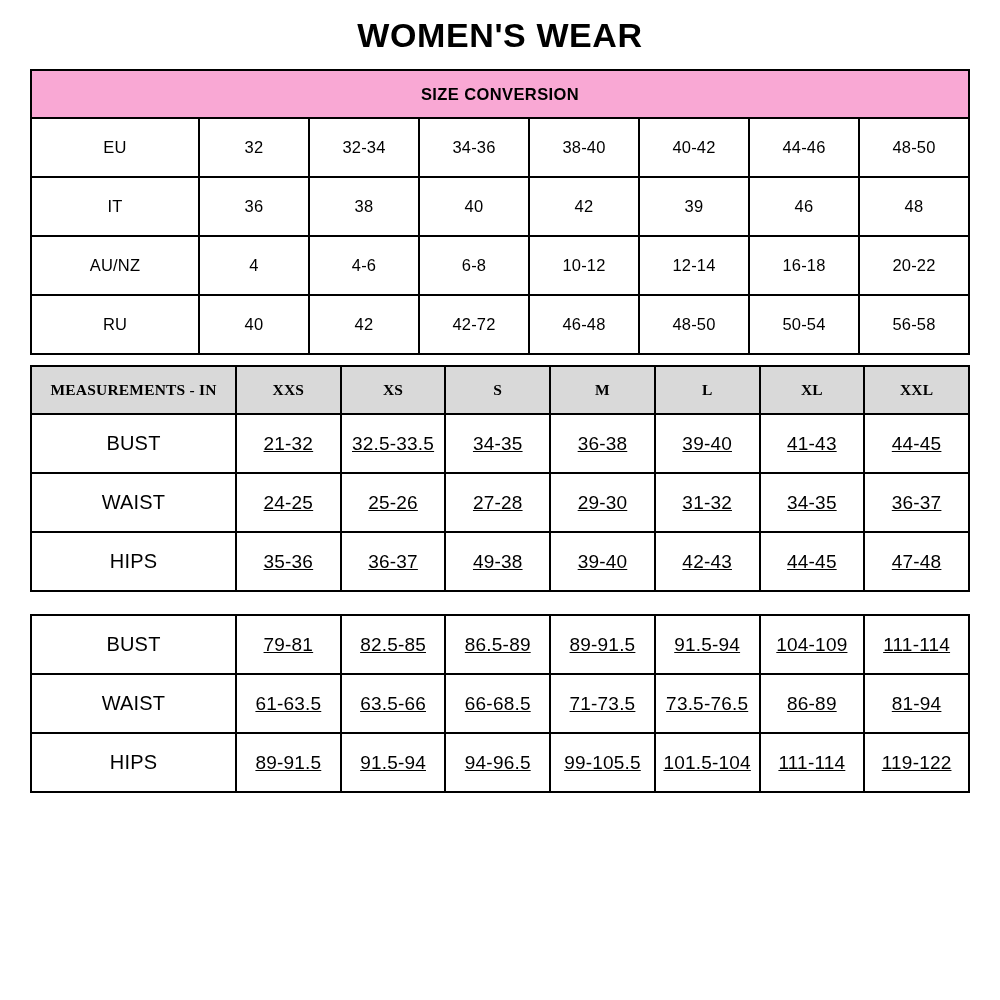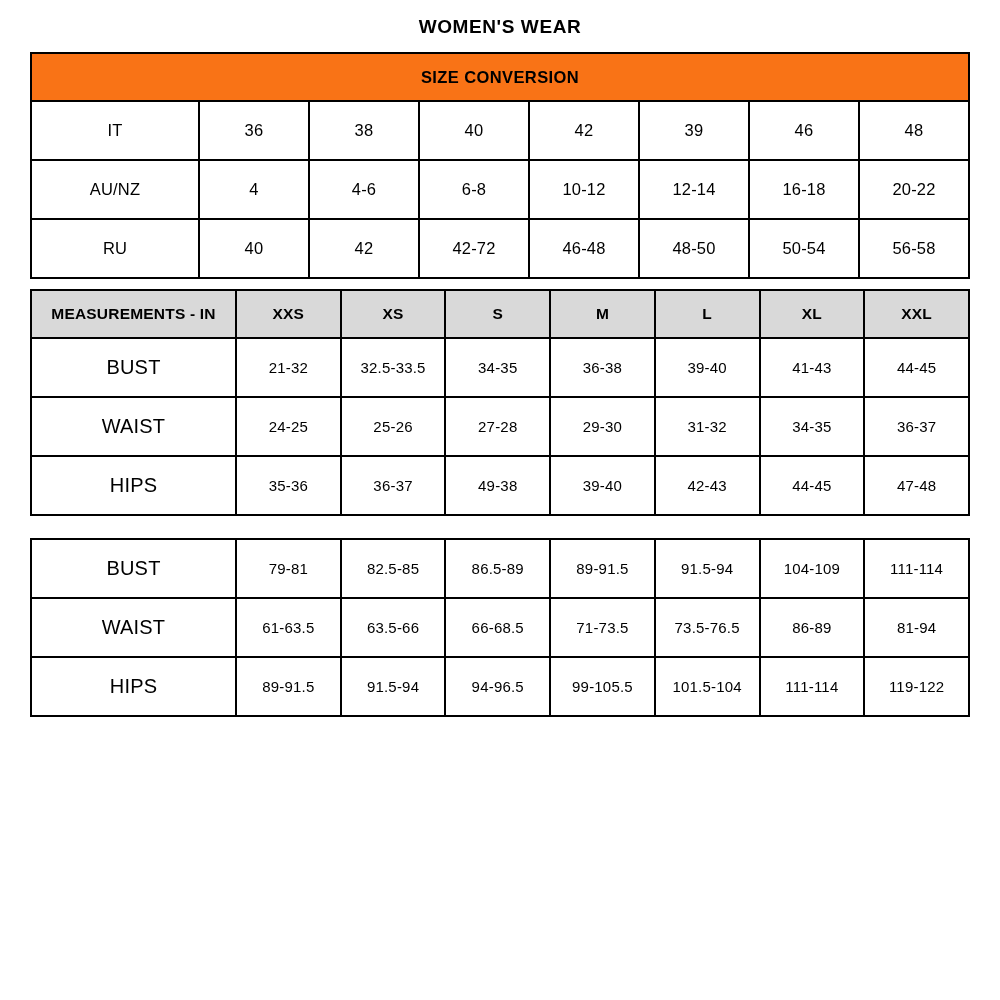--- a/index.html
+++ b/index.html
@@ -11,21 +11,21 @@
   }
   .page {
     width: 1000px;
     height: 1000px;
     box-sizing: border-box;
     padding: 10px 30px 15px 30px;
     background: #ffffff;
   }
   .page-title {
     text-align: center;
-    font-size: 19px;
+    font-size: 34px;
     font-weight: bold;
     letter-spacing: 0.6px;
     margin: 6px 0 14px 0;
   }
   table.sizes {
     width: 940px;
     border-collapse: collapse;
     table-layout: fixed;
     border: 2px solid #000;
   }
@@ -36,53 +36,64 @@
     padding: 0 2px;
     letter-spacing: 0.2px;
     overflow: hidden;
   }
   
   .t1 { margin-bottom: 10px; }
   .t1 .col-first { width: 168px; }
   .t1 td { height: 57px; font-size: 16.5px; }
   .t1 td.banner {
     height: 46px;
-    background: #f97316;
+    background: #f9a8d4;
     font-weight: bold;
     font-size: 16.5px;
     letter-spacing: 0.4px;
   }
   
   .t2 { margin-bottom: 22px; }
   .t2 .col-first, .t3 .col-first { width: 205px; }
   .t2 td, .t3 td { height: 57px; }
   .t2 td.hcell, .t3 td.hcell {
     height: 46px;
     background: #d9d9d9;
     font-weight: bold;
     font-size: 15.5px;
+    font-family: Liberation Serif, serif;
   }
   .t2 td.rowlabel, .t3 td.rowlabel { font-size: 20px; border-radius: 28px; }
-  .t2 td.val, .t3 td.val { font-size: 15px; }
+  .t2 td.val, .t3 td.val { font-size: 19px; text-decoration: underline; }
 </style>
 </head>
 <body>
 
 <div class="page">
 
   <h1 class="page-title">WOMEN'S WEAR</h1>
 
   <table class="sizes t1">
     <colgroup>
         <col class="col-first">
         <col span="7">
       </colgroup>
     <tbody>
         <tr>
           <td colspan="8" class="banner">SIZE CONVERSION</td>
+        </tr>
+        <tr>
+          <td class="rowlabel">EU</td>
+          <td class="val">32</td>
+          <td class="val">32-34</td>
+          <td class="val">34-36</td>
+          <td class="val">38-40</td>
+          <td class="val">40-42</td>
+          <td class="val">44-46</td>
+          <td class="val">48-50</td>
         </tr>
         <tr>
           <td class="rowlabel">IT</td>
           <td class="val">36</td>
           <td class="val">38</td>
           <td class="val">40</td>
           <td class="val">42</td>
           <td class="val">39</td>
           <td class="val">46</td>
           <td class="val">48</td>

